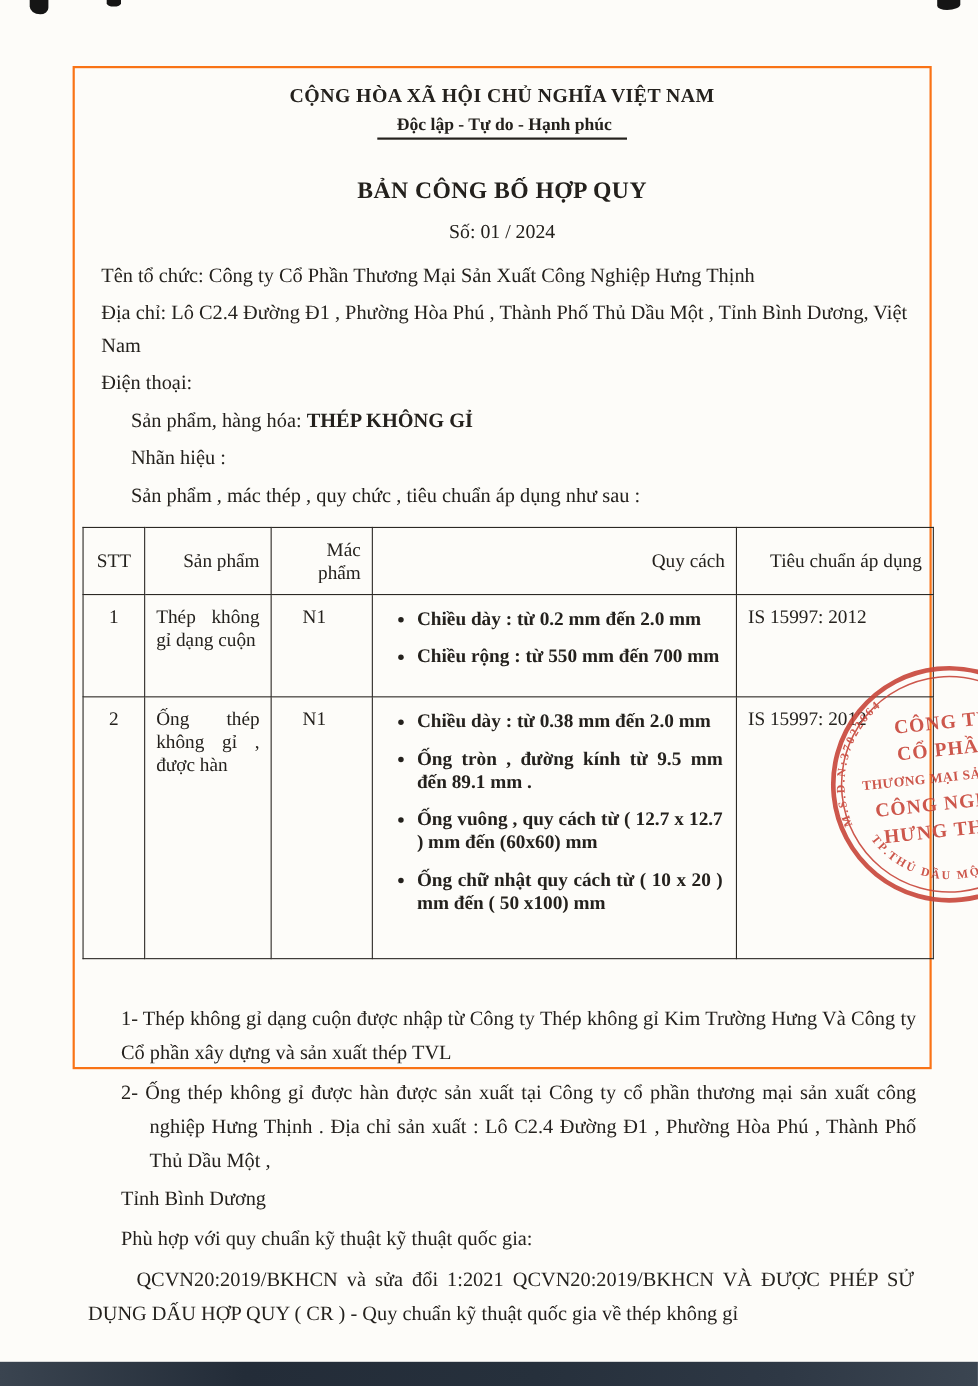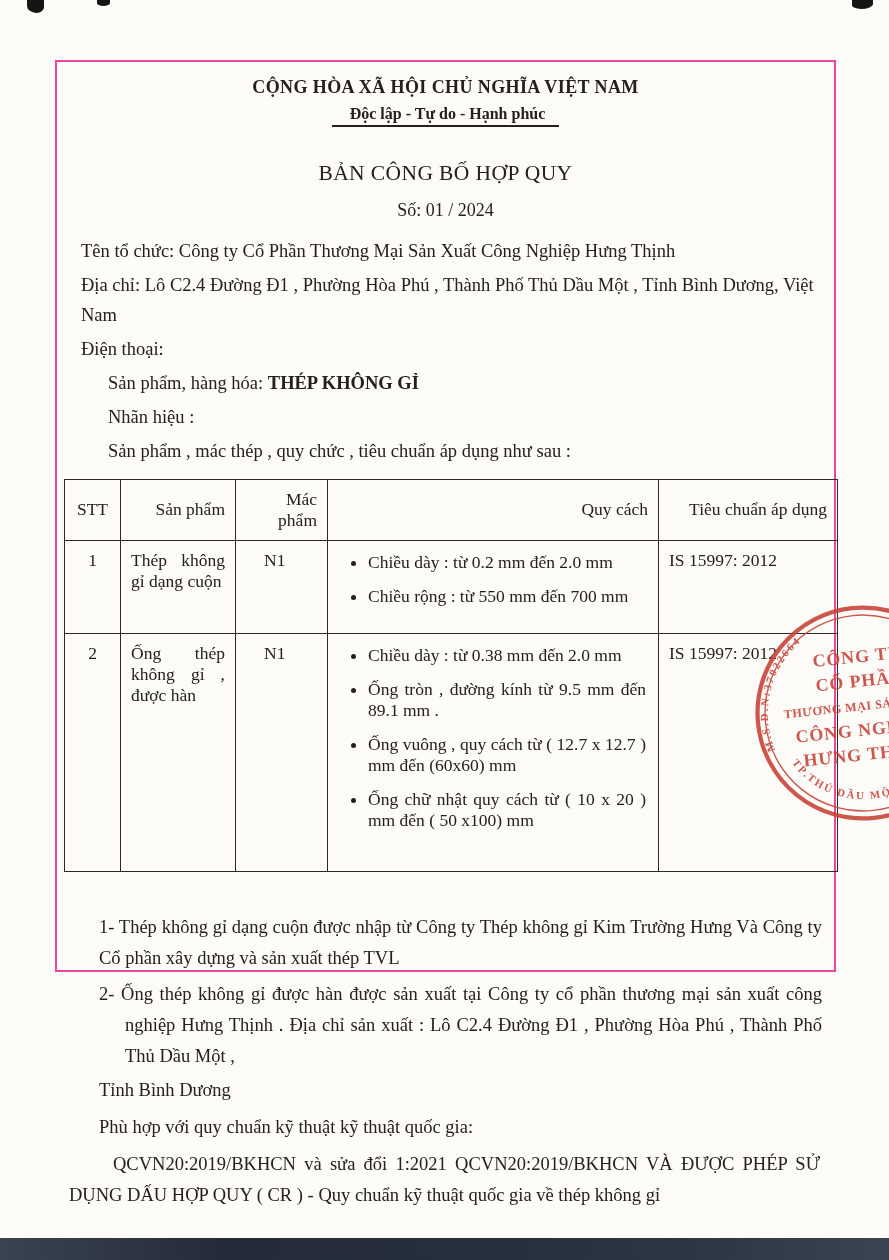--- a/index.html
+++ b/index.html
@@ -18,35 +18,35 @@
   .artifact-1 { left: 27px; top: 0; width: 17px; height: 13px; border-radius: 0 0 55% 70%; }
   .artifact-2 { left: 97px; top: 0; width: 13px; height: 6px; border-radius: 0 0 50% 50%; }
   .artifact-3 { left: 852px; top: 0; width: 21px; height: 9px; border-radius: 0 0 60% 45%; }
   .scan-band {
     position: absolute; left: 0; right: 0; bottom: 0; height: 22px;
     background: linear-gradient(90deg, #3a4450 0%, #232c38 25%, #26303c 55%, #2e3845 80%, #3b4551 100%);
   }
 
   
   .frame {
-    position: absolute; left: 55px; top: 60px;
+    position: absolute; left: 66px; top: 60px;
     width: 781px; height: 912px;
-    border: 2px solid #ec4899;
+    border: 2px solid #f97316;
     box-sizing: border-box;
   }
   .content { position: absolute; left: 2px; top: 0; width: 773px; }
 
   .nat-header { text-align: center; margin-top: 15px; }
   .nat-line1 { font-weight: bold; font-size: 18px; letter-spacing: 0.4px; }
   .nat-line2-wrap { margin-top: 7px; }
   .nat-line2 {
     display: inline-block; font-weight: bold; font-size: 16px;
     border-bottom: 2px solid #24211d; padding: 0 14px 2px 18px;
   }
-  .doc-title { text-align: center; font-weight: normal; font-size: 21.5px; letter-spacing: 0.4px; margin-top: 34px; }
+  .doc-title { text-align: center; font-weight: bold; font-size: 21.5px; letter-spacing: 0.4px; margin-top: 34px; }
   .doc-number { text-align: center; font-size: 18px; margin-top: 14px; }
 
   .para { font-size: 18.5px; line-height: 1.62; margin: 4px 16px 0 22px; }
   .para.first { margin-top: 16px; }
   .para.indented { margin-left: 49px; }
   .bold { font-weight: bold; }
 
   
   .spec-table {
     border-collapse: collapse;
@@ -62,21 +62,21 @@
     padding: 9px 10px;
     box-sizing: border-box;
   }
   .spec-table thead th { height: 44px; vertical-align: middle; text-align: right; }
   .spec-table th.c-stt, .spec-table td.c-stt { text-align: center; }
   .spec-table td.c-mac { padding-left: 28px; }
   .spec-table td.c-prod { text-align: justify; }
   tr.row-1 td { height: 93px; }
   tr.row-2 td { height: 238px; }
   .spec-list { margin: 2px 0 0; padding-left: 30px; }
-  .spec-list li { margin: 0 0 13px; text-align: justify; padding-right: 2px; }
+  .spec-list li { margin: 0 0 13px; text-align: justify; padding-right: 2px; font-weight: bold; }
 
   
   .note { font-size: 18.5px; line-height: 1.68; }
   .note-1 { margin: 40px 10px 0 40px; text-align: justify; }
   .note-2 { margin: 5px 10px 0 40px; padding-left: 26px; text-indent: -26px; text-align: justify; }
   .note-3 { margin: 3px 0 0 40px; }
   .note-4 { margin: 6px 0 0 40px; }
   .note-5 { margin: 6px 12px 0 10px; text-indent: 44px; text-align: justify; }
 
   

